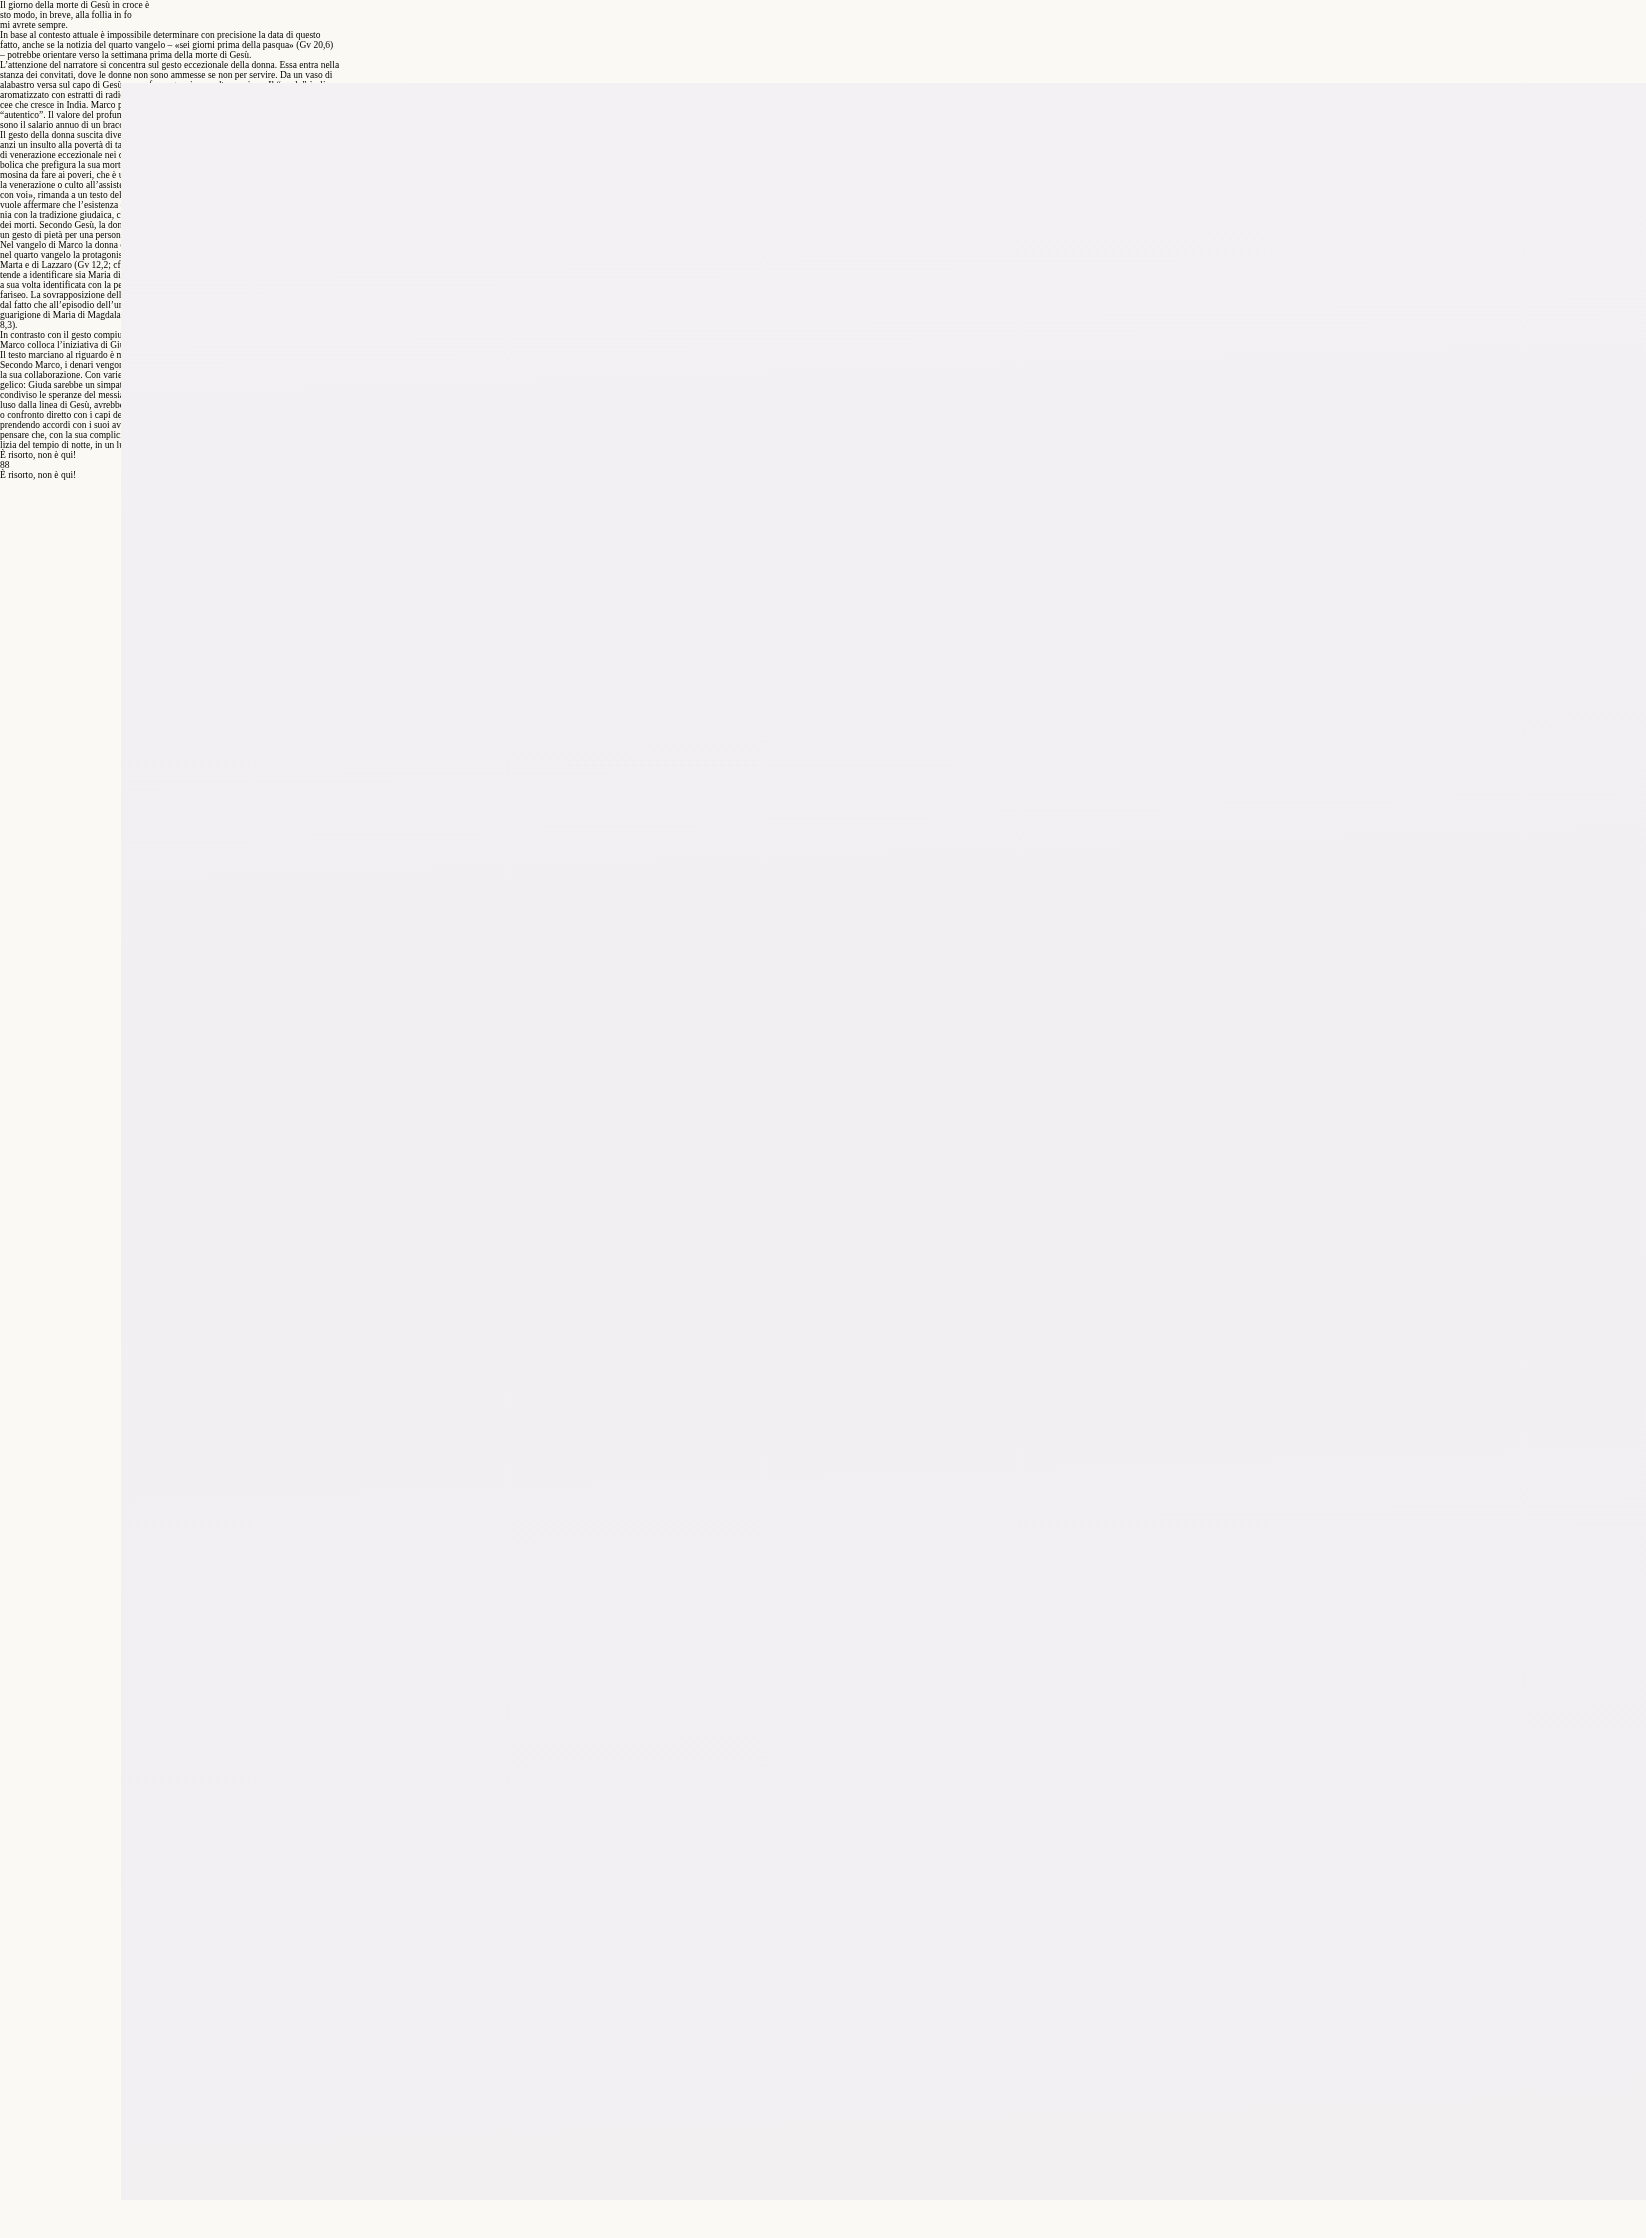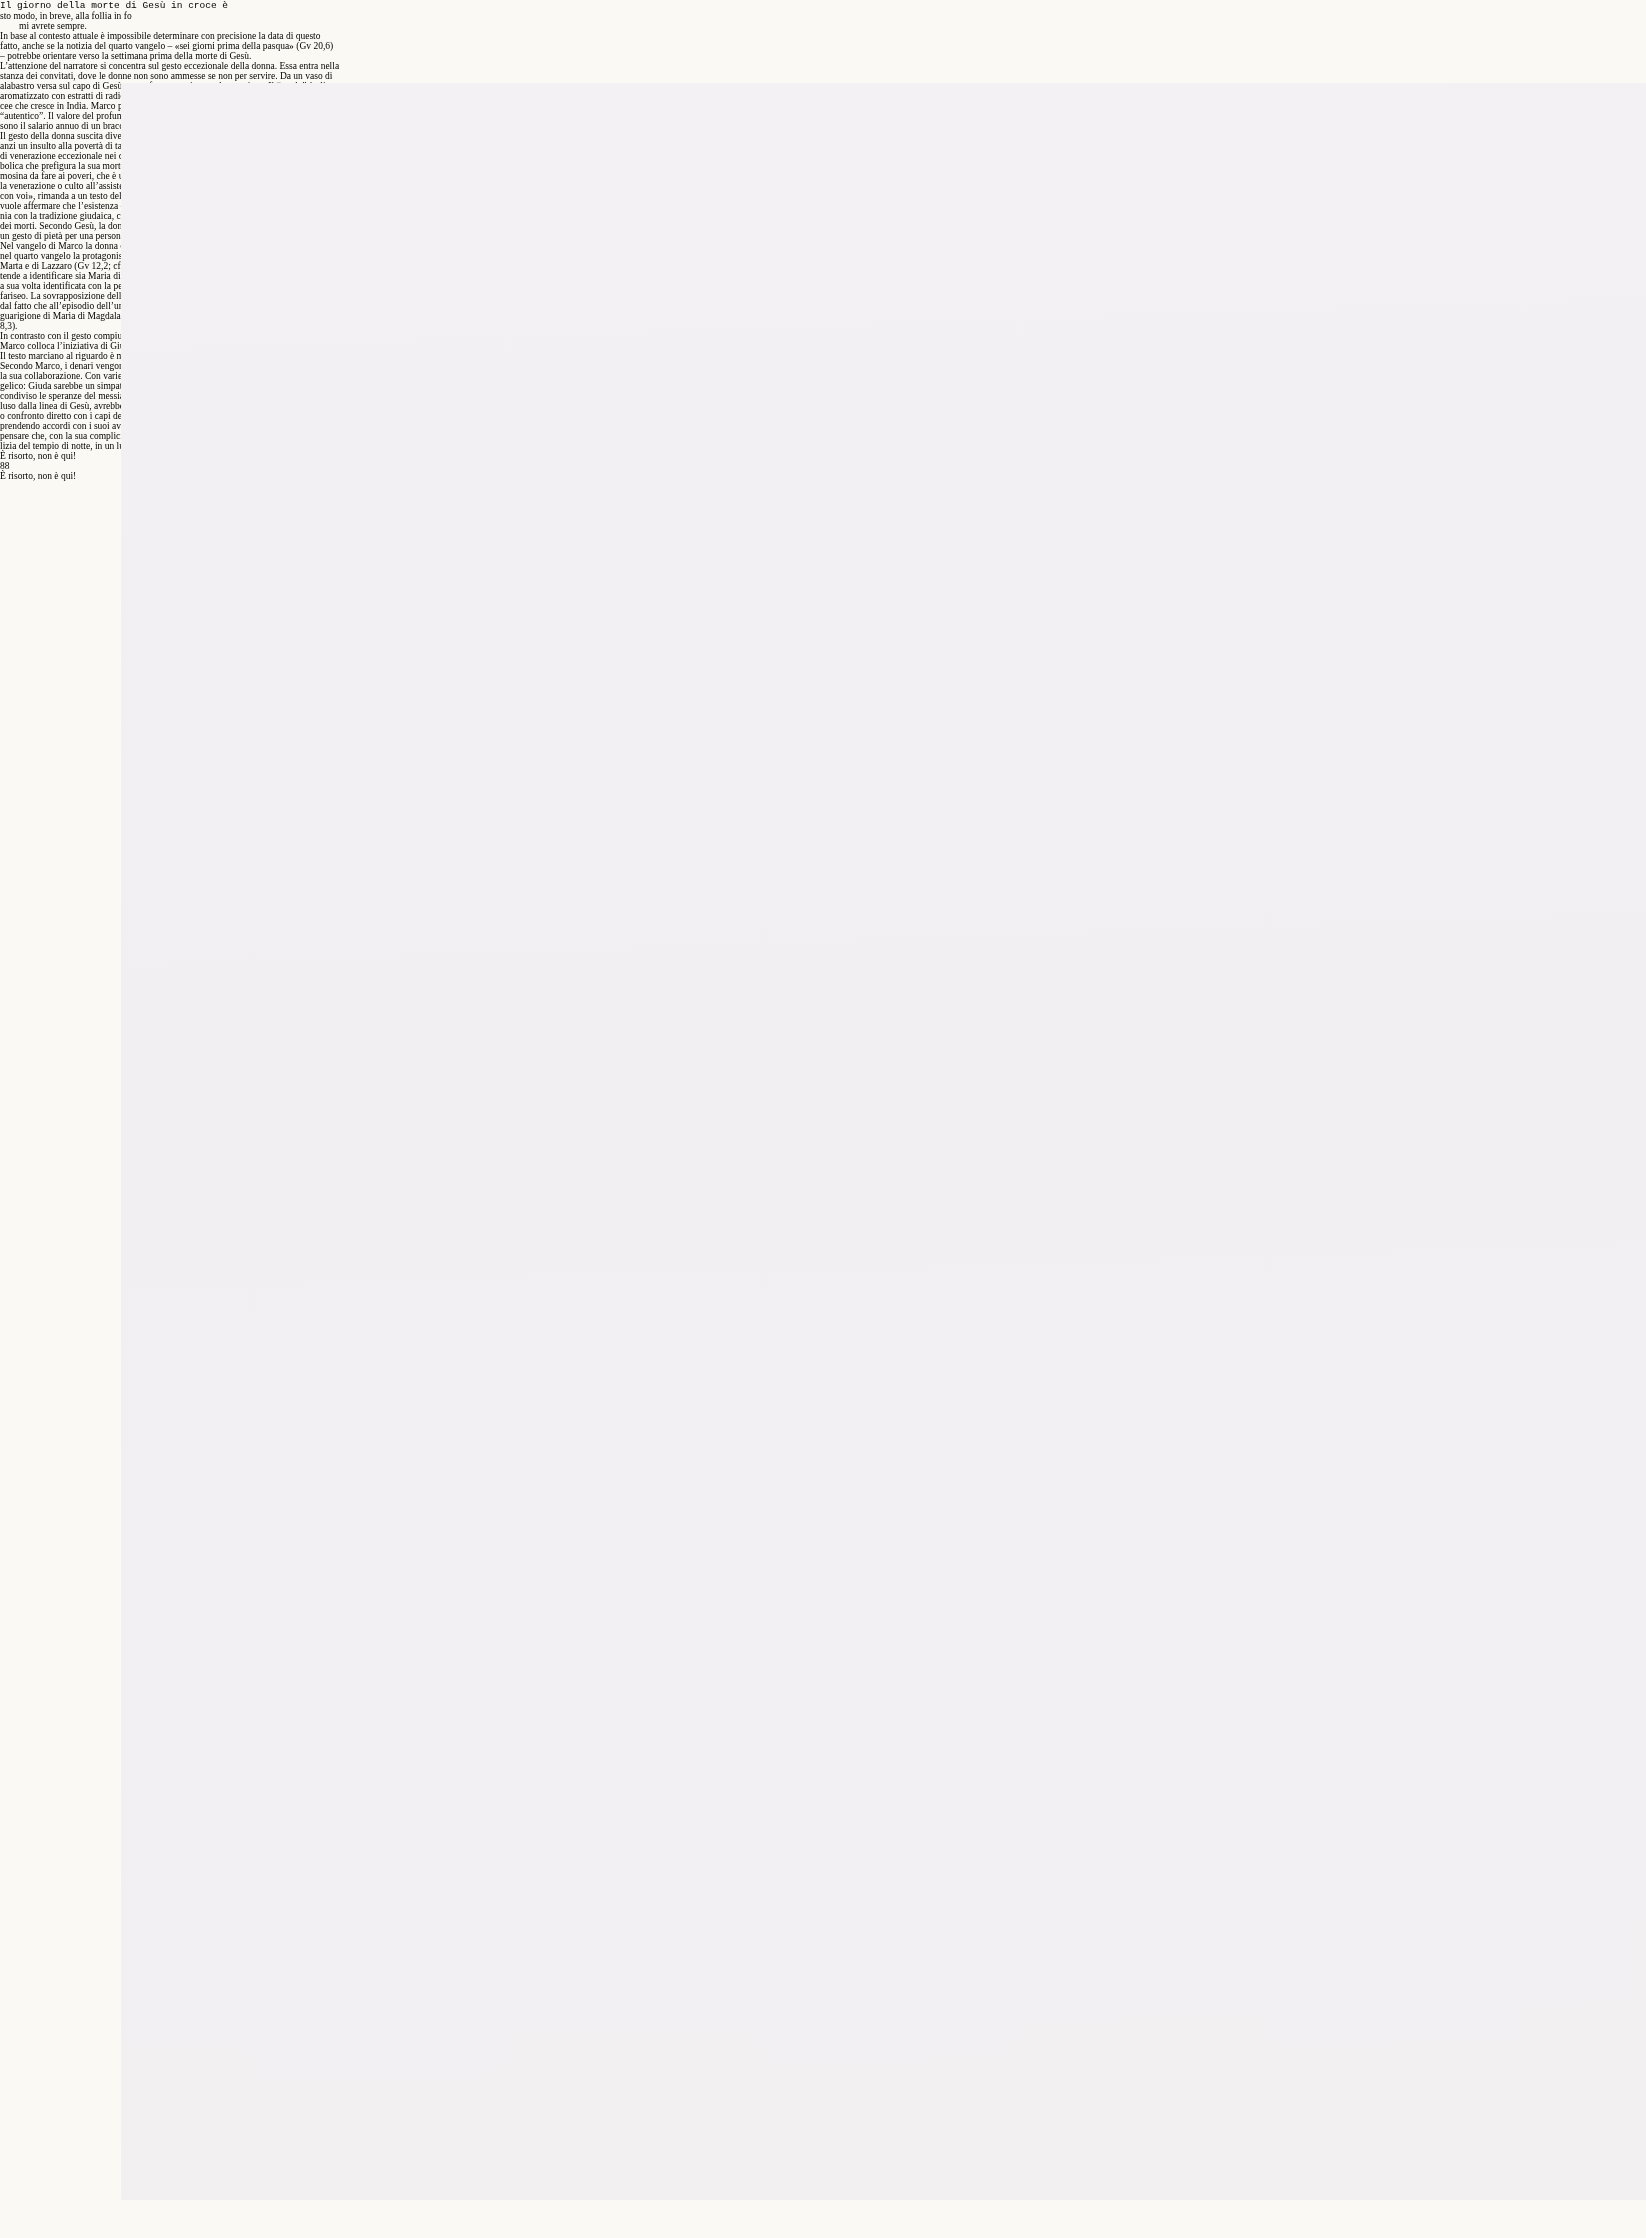--- a/index.html
+++ b/index.html
@@ -98,23 +98,23 @@
   <div class="page"></div>
 
   <div class="edge-top-1"></div>
   <div class="edge-top-2"></div>
   <div class="edge-top-shadow"></div>
   <div class="edge-left"></div>
   <div class="edge-bottom"></div>
   <div class="below-page"></div>
 
   <div id="ghost-layer">
-      <div class="ghost mirrored" style="left: 628px; top: 262px; font-family: Liberation Mono, monospace;">Il giorno della morte di Gesù in croce è</div>
+      <div class="ghost mirrored" style="left: 628px; top: 262px;">Il giorno della morte di Gesù in croce è</div>
       <div class="ghost mirrored" style="left: 699px; top: 652px;">sto modo, in breve, alla follia in fo</div>
-      <div class="ghost italic" style="left: 984px; top: 1552px; margin-left: 19px;">mi avrete sempre.</div>
+      <div class="ghost italic" style="left: 984px; top: 1552px;">mi avrete sempre.</div>
     </div>
 
   <div class="text-block" id="text-block">
       <div class="line">In base al contesto attuale è impossibile determinare con precisione la data di questo</div>
       <div class="line">fatto, anche se la notizia del quarto vangelo – «sei giorni prima della pasqua» (Gv 20,6)</div>
       <div class="line last">– potrebbe orientare verso la settimana prima della morte di Gesù.</div>
       <div class="line">L’attenzione del narratore si concentra sul gesto eccezionale della donna. Essa entra nella</div>
       <div class="line">stanza dei convitati, dove le donne non sono ammesse se non per servire. Da un vaso di</div>
       <div class="line">alabastro versa sul capo di Gesù un profumo genuino, molto prezioso. Il “nardo” è olio</div>
       <div class="line">aromatizzato con estratti di radici e foglie di una pianta della famiglia delle valeriana-</div>

